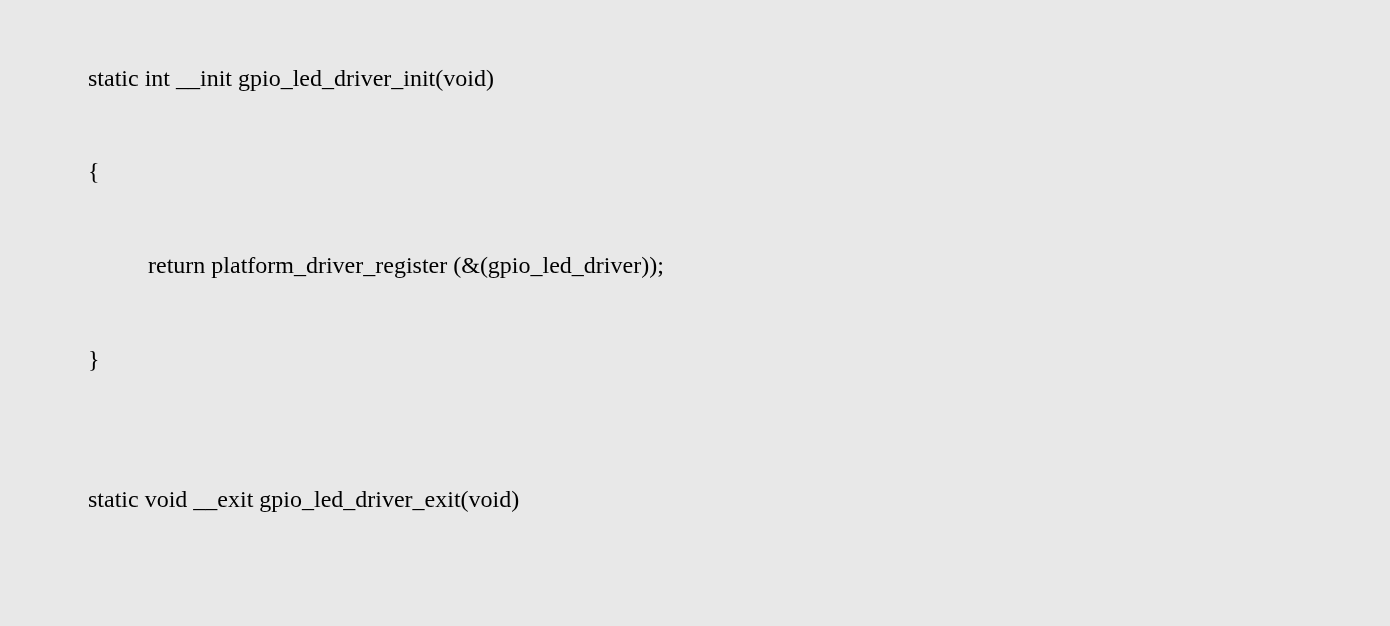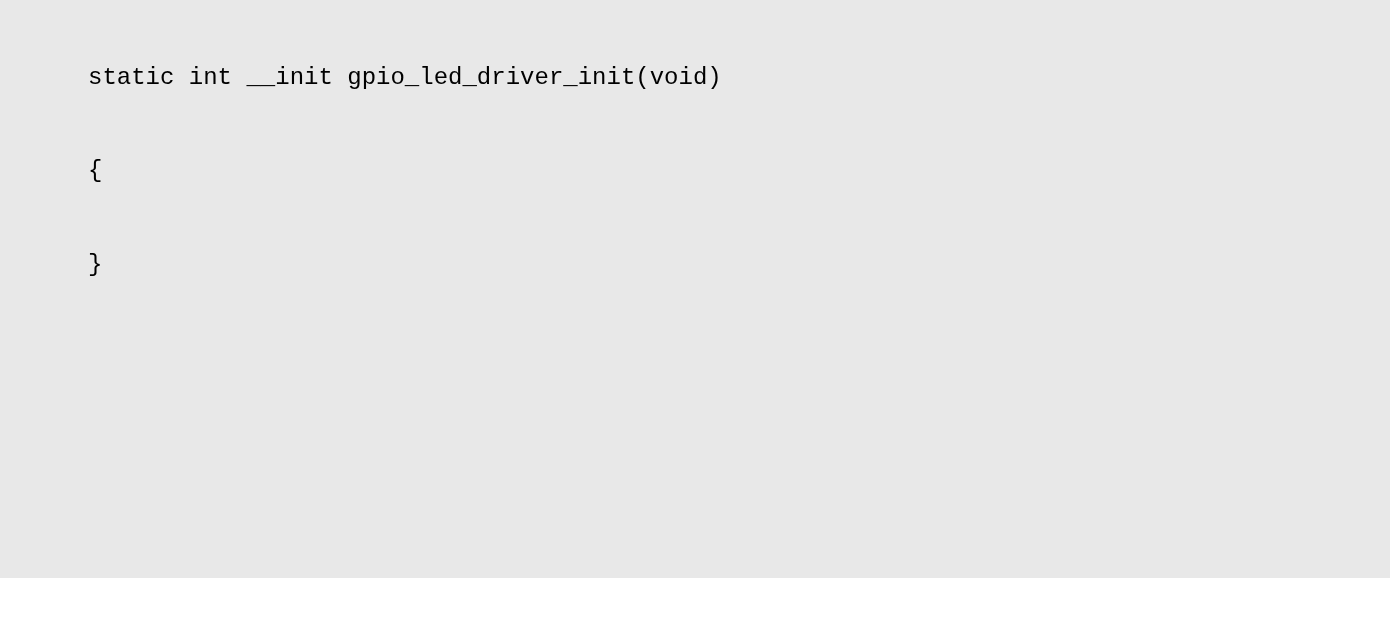--- a/index.html
+++ b/index.html
@@ -18,31 +18,32 @@
     background: #e8e8e8;
     padding: 8px 0 8px 88px;
     font-size: 24px;
     line-height: 1.95;
     color: #000000;
     font-family: "Times New Roman", serif;
     white-space: pre;
   }
   .code-line {
     display: block;
-    font-family: Liberation Mono, monospace;
   }
   .indent1 {
     padding-left: 60px;
   }
 </style>
 </head>
 <body>
 
 <div class="code-block">
 <span class="code-line">static int __init gpio_led_driver_init(void)</span>
 <span class="code-line">{</span>
+<span class="code-line indent1">return platform_driver_register (&amp;(gpio_led_driver));</span>
 <span class="code-line">}</span>
 <span class="code-line"></span>
+<span class="code-line">static void __exit gpio_led_driver_exit(void)</span>
 
 
 
 
 </div>
 
 </body></html>

